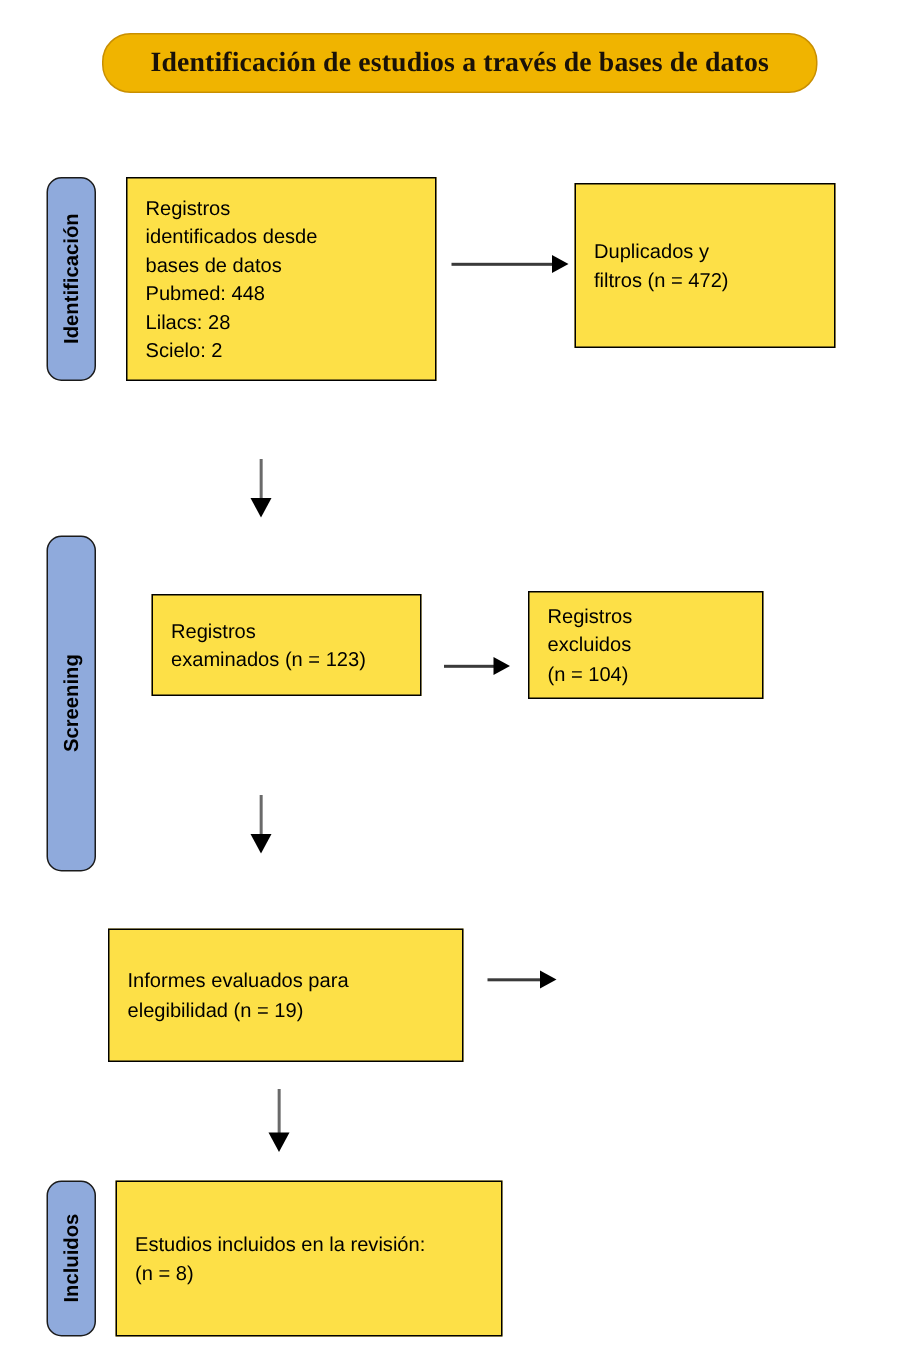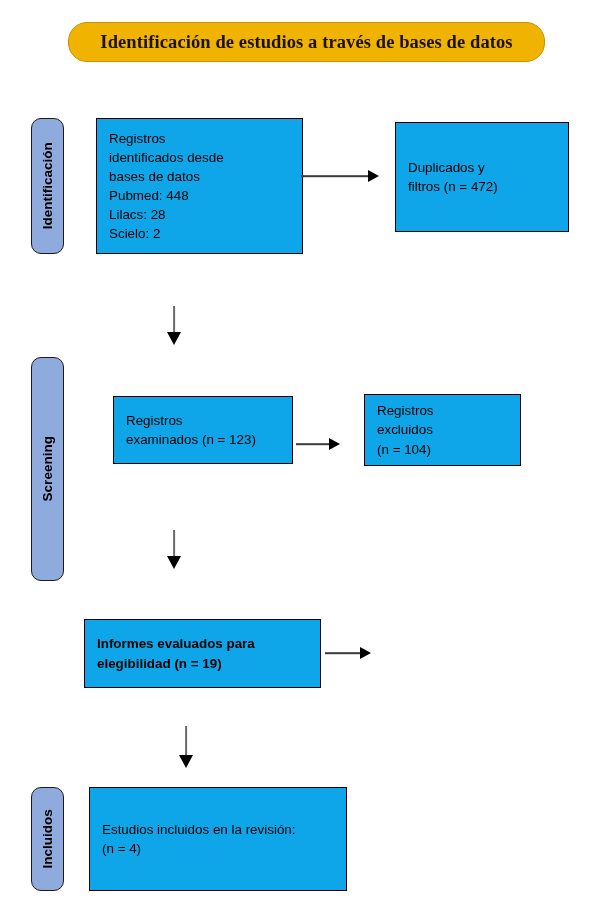--- a/index.html
+++ b/index.html
@@ -67,40 +67,39 @@
     line-height: 1;
   }
 
   #bar-identificacion { left: 31px; top: 118px; width: 33px; height: 136px; }
   #bar-screening      { left: 31px; top: 357px; width: 33px; height: 224px; }
   #bar-incluidos      { left: 31px; top: 787px; width: 33px; height: 104px; }
 
   
   .flow-box {
     position: absolute;
-    background: #0ea5e9;
+    background: #fde047;
     border: 1.8px solid #000000;
     box-sizing: border-box;
     display: flex;
     align-items: center;
-    margin-left: 12px;
   }
   .flow-box .box-text {
     font-size: 13.4px;
     line-height: 1.42;
     color: #000000;
     padding: 0 12px;
     white-space: pre-line;
   }
 
   #box-records-identified { left: 84px;  top: 118px; width: 207px; height: 136px; }
   #box-duplicates         { left: 383px; top: 122px; width: 174px; height: 110px; }
   #box-records-screened   { left: 101px; top: 396px; width: 180px; height: 68px; }
   #box-records-excluded   { left: 352px; top: 394px; width: 157px; height: 72px; }
-  #box-reports-assessed   { left: 72px;  top: 619px; width: 237px; height: 69px; font-weight: bold; }
+  #box-reports-assessed   { left: 72px;  top: 619px; width: 237px; height: 89px; }
   #box-reports-excluded   { left: 375px; top: 619px; width: 184px; height: 65px; }
   #box-studies-included   { left: 77px;  top: 787px; width: 258px; height: 104px; }
 
   #box-reports-excluded .box-text { text-align: center; width: 100%; }
 
   
   .arrow-h, .arrow-v {
     position: absolute;
   }
   .arrow-h .shaft {
@@ -215,21 +214,21 @@
   </div>
 
   <div class="flow-box" id="box-reports-assessed">
     <span class="box-text">Informes evaluados para
 elegibilidad (n = 19)</span>
   </div>
 
 
   <div class="flow-box" id="box-studies-included">
     <span class="box-text">Estudios incluidos en la revisión:
-(n = 4)</span>
+(n = 8)</span>
   </div>
 
   <div class="arrow-h" id="arrow-identified-to-duplicates">
     <span class="shaft"></span>
     <span class="head"></span>
   </div>
 
   <div class="arrow-v" id="arrow-identified-to-screened">
     <span class="shaft"></span>
     <span class="head"></span>

